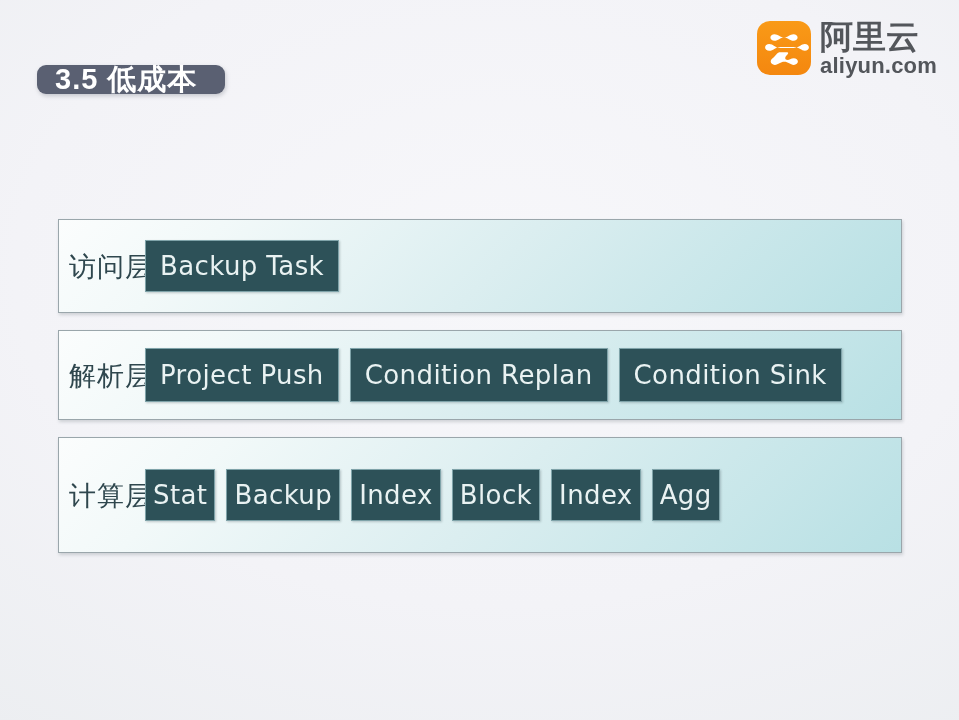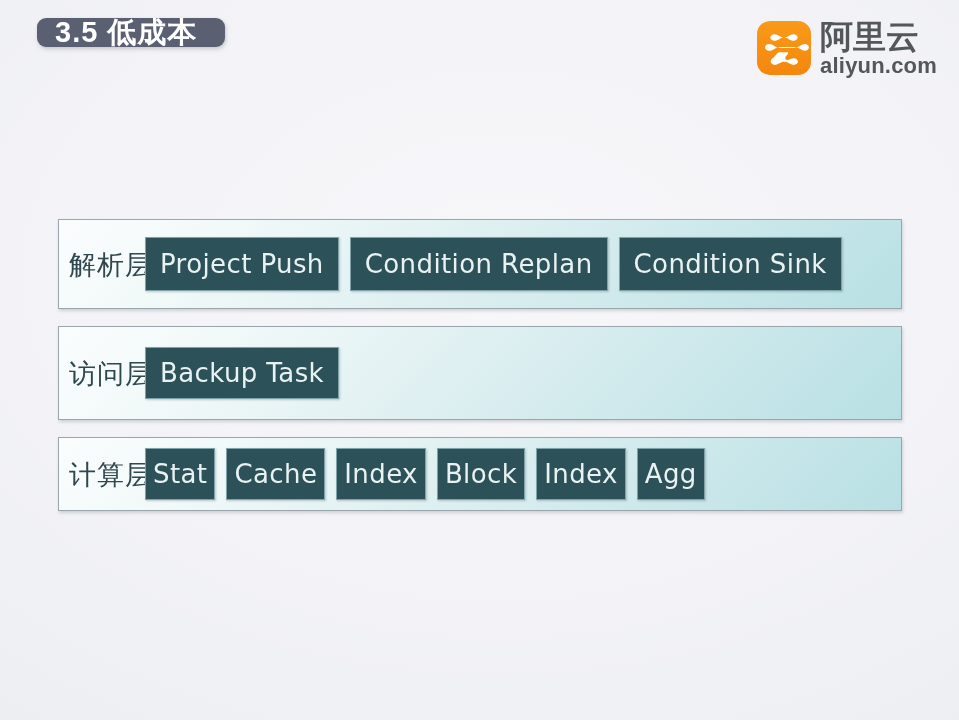--- a/index.html
+++ b/index.html
@@ -26,21 +26,21 @@
     overflow: hidden;
   }
 
   
   .title-badge-wrap {
     position: absolute;
     left: 18px;
     top: 18px;
     height: 76px;
     display: flex;
-    align-items: flex-start;
+    align-items: flex-end;
     filter: drop-shadow(1px 2px 2px rgba(90,95,110,0.30));
   }
   .badge-arrow {
     width: 20px;
     background: #5a6072;
     -webkit-clip-path: polygon(100% 0%, 100% 100%, 0% 50%);
     clip-path: polygon(100% 0%, 100% 100%, 0% 50%);
     margin-right: -1px;
   }
   .badge-body {
@@ -118,21 +118,21 @@
     box-shadow: 1px 2px 3px rgba(120,130,135,0.30);
     display: flex;
     align-items: center;
     padding-left: 10px;
     margin-bottom: 17px;
   }
   .layer-row:last-child { margin-bottom: 0; }
 
   .row-h-access  { height: 94px; }
   .row-h-parse   { height: 90px; }
-  .row-h-compute { height: 74px; }
+  .row-h-compute { height: 116px; }
 
   .layer-label {
     font-size: 27px;
     color: #2f474e;
     white-space: nowrap;
     letter-spacing: 1px;
     line-height: 1;
     position: relative;
     z-index: 1;
     margin-right: -8px;
@@ -191,41 +191,41 @@
       </svg>
     </div>
     <div class="logo-text-block">
       <span class="logo-cn">阿里云</span>
       <span class="logo-en">aliyun.com</span>
     </div>
   </div>
 
   <div class="stack">
 
+    <div class="layer-row row-access row-h-access">
+      <span class="layer-label">访问层</span>
+      <div class="boxes">
+        <div class="node-box">Backup Task</div>
+      </div>
+    </div>
+
     <div class="layer-row row-parse row-h-parse">
       <span class="layer-label">解析层</span>
       <div class="boxes">
         <div class="node-box">Project Push</div>
         <div class="node-box">Condition Replan</div>
         <div class="node-box">Condition Sink</div>
       </div>
     </div>
 
-    <div class="layer-row row-access row-h-access">
-      <span class="layer-label">访问层</span>
-      <div class="boxes">
-        <div class="node-box">Backup Task</div>
-      </div>
-    </div>
-
     <div class="layer-row row-compute row-h-compute">
       <span class="layer-label">计算层</span>
       <div class="boxes">
         <div class="node-box">Stat</div>
-        <div class="node-box">Cache</div>
+        <div class="node-box">Backup</div>
         <div class="node-box">Index</div>
         <div class="node-box">Block</div>
         <div class="node-box">Index</div>
         <div class="node-box">Agg</div>
       </div>
     </div>
 
   </div>
 </div>
 

